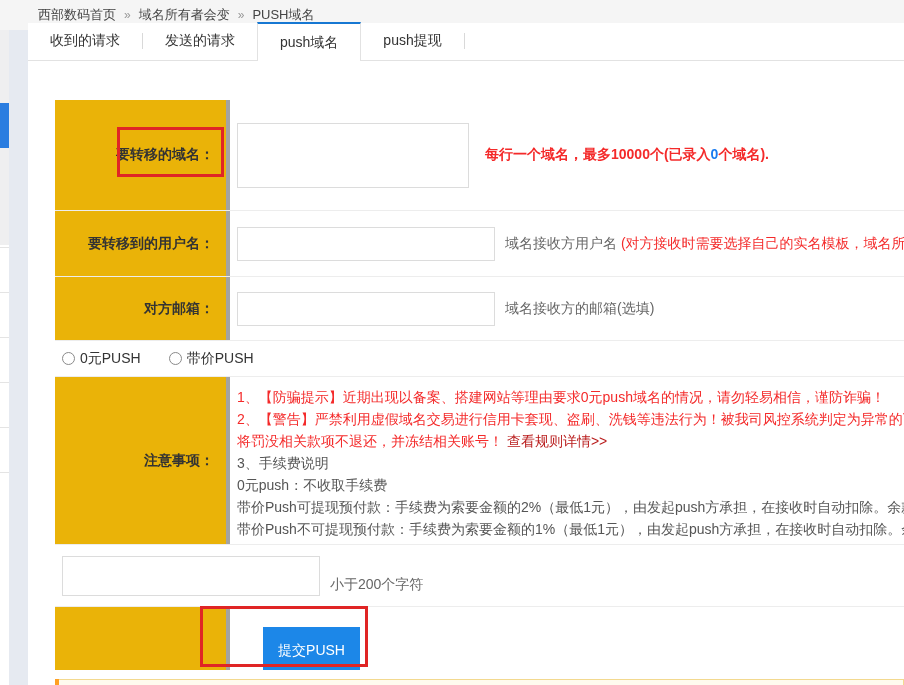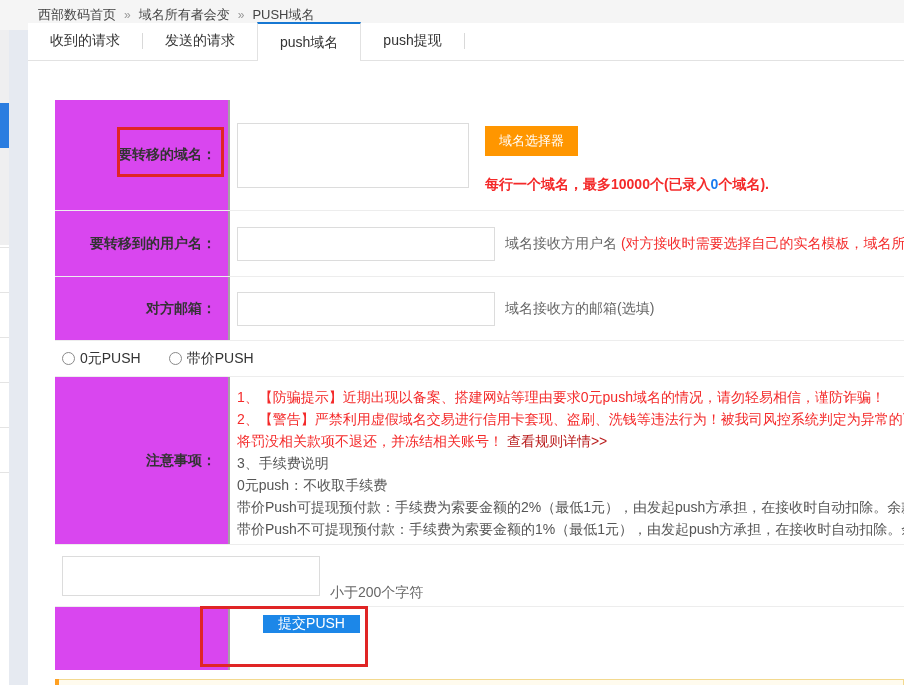--- a/index.html
+++ b/index.html
@@ -28,21 +28,21 @@
     font-size:14px; color:#333; cursor:pointer; }
   .tab.active { border-top:2px solid #1677d2; border-left:1px solid #e2e2e2; border-right:1px solid #e2e2e2;
     background:#fff; margin-bottom:-1px; height:39px; }
   .tab-divider { width:1px; height:16px; background:#d9d9d9; margin-bottom:11px; }
 
   
   .form-clip { position:absolute; left:55px; top:100px; width:849px; height:570px; overflow:hidden; }
   .form { width:1150px; }
   .frow { display:flex; border-top:1px solid #ededed; }
   .frow:first-child { border-top:none; }
-  .flabel { width:175px; min-width:175px; background:#d946ef; border-right:2px solid #a3a3a3;
+  .flabel { width:175px; min-width:175px; background:#eab308; border-right:4px solid #a3a3a3;
     display:flex; align-items:center; justify-content:flex-end; padding-right:12px;
     font-size:14px; font-weight:bold; color:#333; }
   .fcontent { flex:1; background:#fff; padding-left:7px; position:relative; }
 
   .row-domain { height:110px; }
   .domain-flex { display:flex; padding-top:23px; }
   textarea.domain-box { width:232px; height:65px; border:1px solid #dcdcdc; resize:none;
     font-family:inherit; font-size:13px; outline:none; }
   .domain-right { margin-left:16px; padding-top:3px; }
   .btn-orange { display:inline-block; background:#ff9600; color:#fff; font-size:13px;
@@ -66,24 +66,24 @@
 
   .row-notes { height:168px; }
   .notes { padding-top:9px; font-size:14px; line-height:22px; white-space:nowrap; }
   .note-red { color:#f42a2a; }
   .note-gray { color:#555; }
   .note-link { color:#b91c1c; cursor:pointer; }
 
   .row-memo { height:62px; }
   input.memo { width:258px; height:40px; border:1px solid #dcdcdc; font-family:inherit;
     font-size:13px; padding:0 6px; outline:none; }
-  .memo-hint { align-self:flex-end; margin-bottom:4px; }
+  .memo-hint { align-self:flex-end; margin-bottom:12px; }
 
   .row-submit { height:68px; }
-  .btn-submit { position:absolute; left:33px; top:8px; width:97px; height:18px;
+  .btn-submit { position:absolute; left:33px; top:20px; width:97px; height:48px;
     background:#1c87e8; color:#fff; font-size:14px; border:none; cursor:pointer; }
 
   
   .redbox { position:absolute; border:3px solid #e02525; background:transparent; pointer-events:none; }
   .redbox-label { left:117px; top:127px; width:107px; height:50px; }
   .redbox-submit { left:200px; top:606px; width:168px; height:61px; }
 
   
   .notice-partial { position:absolute; left:55px; top:679px; width:849px; height:10px;
     background:#fffbee; border:1px solid #f3d98f; }
@@ -134,21 +134,20 @@
 
   <div class="form-clip">
     <div class="form">
 
       <div class="frow row-domain">
         <div class="flabel">要转移的域名：</div>
         <div class="fcontent">
           <div class="domain-flex">
             <textarea class="domain-box" style=""></textarea>
             <div class="domain-right">
-              <button class="btn-orange">域名选择器</button>
               <div class="domain-hint">
                 <span>每行一个域名，最多10000个(已录入</span><span class="count">0</span><span>个域名).</span>
               </div>
             </div>
           </div>
         </div>
       </div>
 
       <div class="frow row-user">
         <div class="flabel">要转移到的用户名：</div>

